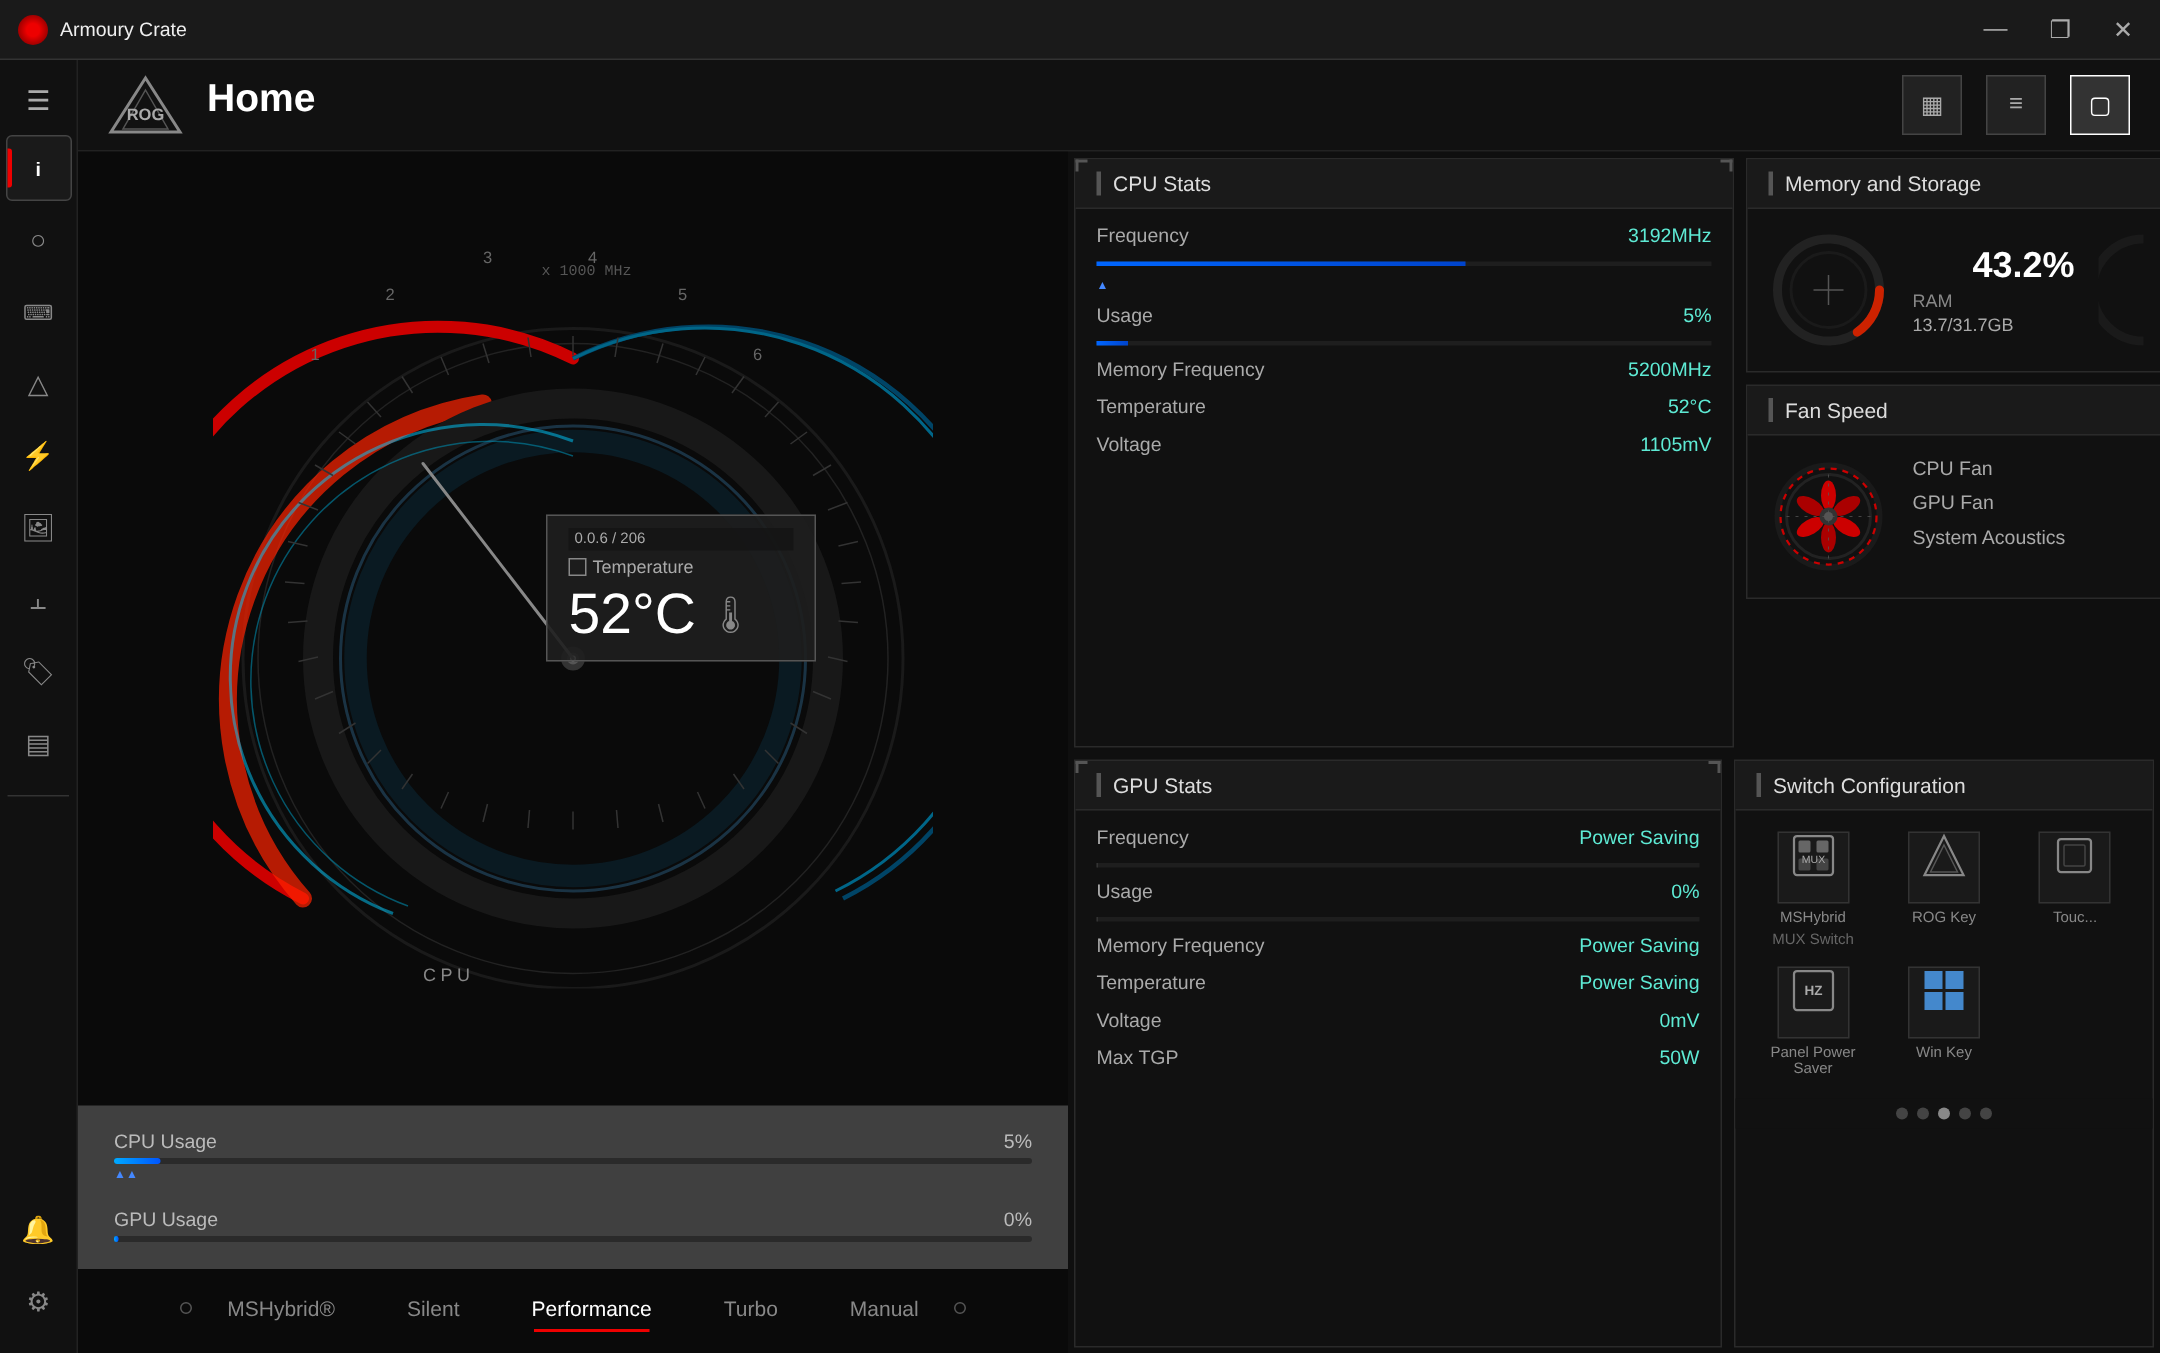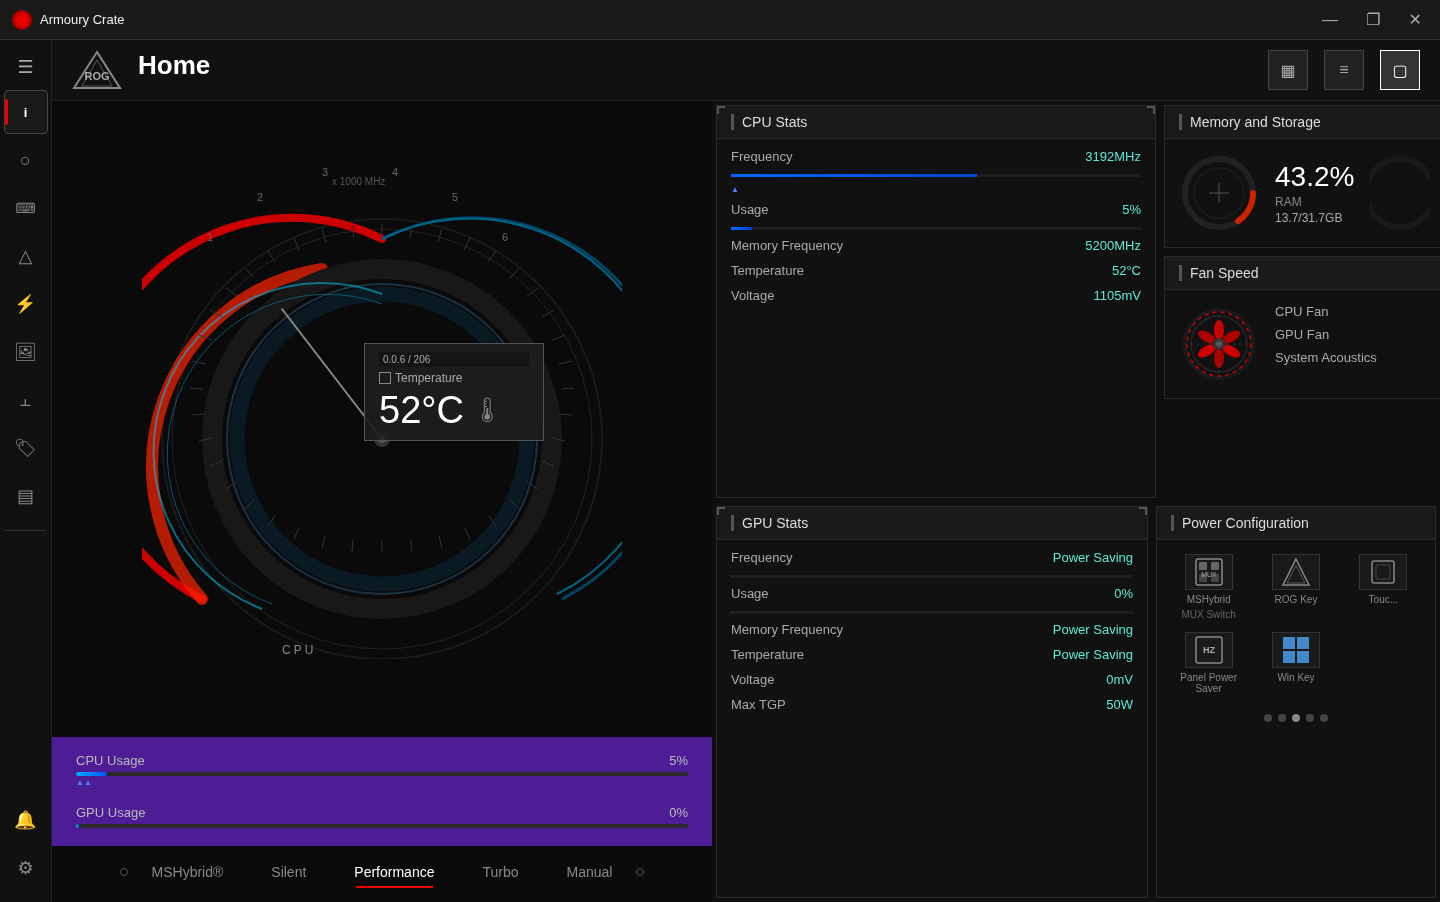--- a/index.html
+++ b/index.html
@@ -221,21 +221,21 @@
       right: 30%;
       font-size: 10px;
       color: #aaa;
       background: rgba(20,20,20,0.8);
       padding: 2px 4px;
     }
 
     
     .usage-bars {
       padding: 16px 24px 0;
-      background: #4c1d95;
+      background: #404040;
     }
     .usage-row {
       margin-bottom: 18px;
     }
     .usage-header {
       display: flex;
       justify-content: space-between;
       margin-bottom: 4px;
     }
     .usage-label { font-size: 13px; color: #bbb; }
@@ -367,23 +367,24 @@
       gap: 16px;
     }
     .mem-gauge {
       position: relative;
       width: 80px;
       height: 80px;
       flex-shrink: 0;
     }
     .mem-info { flex: 1; }
     .mem-percent {
-      font-size: 28px;
+      font-size: 24px;
       color: #fff;
-      font-weight: 400;
+      font-weight: 700;
+      margin-left: 40px;
     }
     .mem-label { font-size: 12px; color: #888; margin: 2px 0; }
     .mem-usage { font-size: 12px; color: #aaa; }
 
     
     .fan-panel {
       width: 280px;
       flex-shrink: 0;
       border: 1px solid #2a2a2a;
       background: #111;
@@ -424,25 +425,25 @@
     }
     .sysconfig-item {
       display: flex;
       flex-direction: column;
       align-items: center;
       gap: 4px;
       cursor: pointer;
     }
     .sysconfig-icon-box {
       width: 48px;
-      height: 36px;
+      height: 48px;
       background: #1a1a1a;
       border: 1px solid #333;
       display: flex;
-      align-items: center;
+      align-items: flex-start;
       justify-content: center;
       font-size: 18px;
       color: #f0abfc;
     }
     .sysconfig-label {
       font-size: 10px;
       color: #888;
       text-align: center;
     }
 
@@ -578,21 +579,21 @@
 
       <div class="gauge-panel">
         <div class="gauge-top">
 
           <div class="gauge-scale-text" style="top:130px;left:155px;">1</div>
           <div class="gauge-scale-text" style="top:90px;left:205px;">2</div>
           <div class="gauge-scale-text" style="top:65px;left:270px;">3</div>
           <div class="gauge-scale-text" style="top:65px;left:340px;">4</div>
           <div class="gauge-scale-text" style="top:90px;left:400px;">5</div>
           <div class="gauge-scale-text" style="top:130px;left:450px;">6</div>
-          <div class="gauge-scale-text" style="top:75px;left:280px;font-size:10px;color:#555;">x 1000 MHz</div>
+          <div class="gauge-scale-text" style="top:75px;left:309px;font-size:10px;color:#555;font-family:Liberation Mono, monospace;">x 1000 MHz</div>
 
           <svg width="480" height="480">
 
             <circle cx="240" cy="260" r="220" fill="none" stroke="#1a1a1a" stroke-width="2"></circle>
             <circle cx="240" cy="260" r="210" fill="none" stroke="#222" stroke-width="1"></circle>
 
             <path d="M 60 420 A 200 200 0 0 1 240 60" fill="none" stroke="#cc0000" stroke-width="8" stroke-linecap="round"></path>
             <path d="M 60 420 A 200 200 0 0 1 180 90" fill="none" stroke="#ff2200" stroke-width="12" stroke-linecap="round" opacity="0.7"></path>
 
             <path d="M 240 60 A 200 200 0 0 1 420 420" fill="none" stroke="#004466" stroke-width="3"></path>
@@ -865,21 +866,21 @@
               <div class="stat-row">
                 <span class="stat-label">Max TGP</span>
                 <span class="stat-value">50W</span>
               </div>
             </div>
           </div>
 
           <div class="sysconfig-panel" style="width:280px;flex-shrink:0;">
             <div class="stats-panel-header">
               <div class="panel-title-bar"></div>
-              <span class="panel-title">Power Configuration</span>
+              <span class="panel-title">Switch Configuration</span>
             </div>
             <div class="sysconfig-content">
 
               <div class="sysconfig-item">
                 <div class="sysconfig-icon-box">
                   <svg width="30" height="30" viewBox="0 0 30 30">
                     <rect x="2" y="2" width="26" height="26" rx="2" fill="none" stroke="#888" stroke-width="1.5"></rect>
                     <rect x="5" y="5" width="8" height="8" rx="1" fill="#666"></rect>
                     <rect x="17" y="5" width="8" height="8" rx="1" fill="#666"></rect>
                     <rect x="5" y="17" width="8" height="8" rx="1" fill="#444"></rect>

